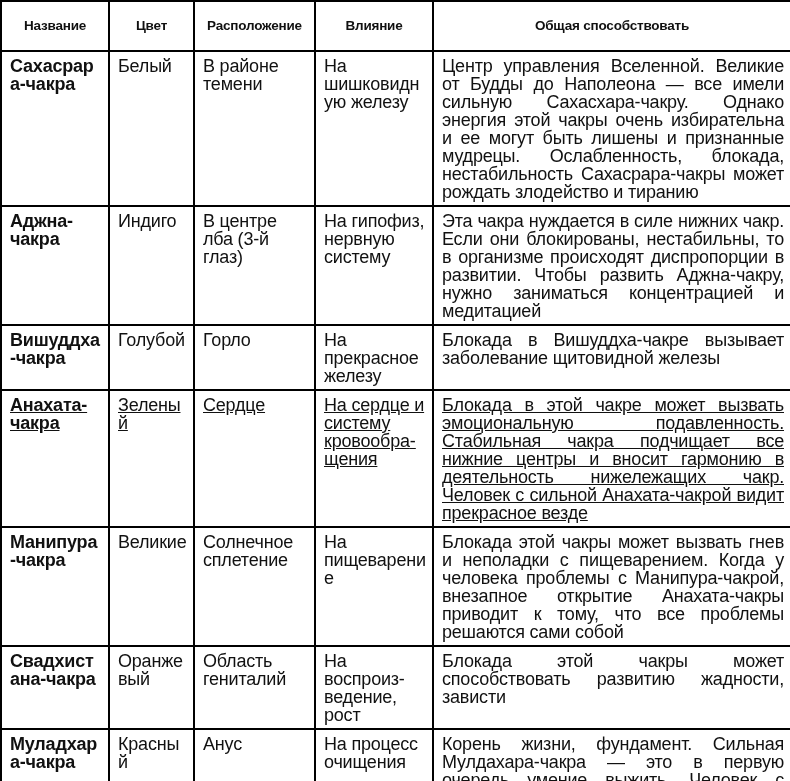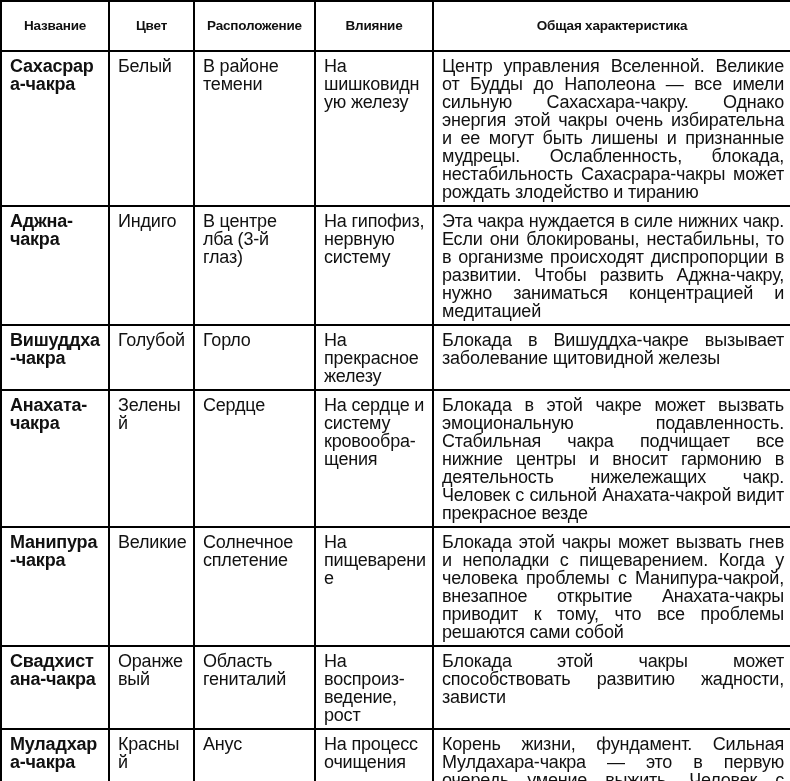--- a/index.html
+++ b/index.html
@@ -43,21 +43,21 @@
   }
   td.c-desc {
     text-align: justify;
     padding-right: 8px;
   }
   
   tr.r-head  { height: 50px; }
   tr.r-0 { height: 135px; }
   tr.r-1 { height: 96px; }
   tr.r-2 { height: 54px; }
-  tr.r-3 { height: 106px; }
+  tr.r-3 { height: 106px; text-decoration: underline; }
   tr.r-4 { height: 96px; }
   tr.r-5 { height: 61px; }
   tr.r-6 { height: 229px; }
 </style>
 </head>
 <body>
 
 <table class="chakra">
   <colgroup>
     <col style="width:108px">
@@ -65,21 +65,21 @@
     <col style="width:121px">
     <col style="width:118px">
     <col style="width:358px">
   </colgroup>
   <thead>
     <tr class="r-head">
       <th>Название</th>
       <th>Цвет</th>
       <th>Расположение</th>
       <th>Влияние</th>
-      <th>Общая характеристика</th>
+      <th>Общая способствовать</th>
     </tr>
   </thead>
   <tbody>
     <tr class="r-0">
       <td class="c-name">Сахасрара-чакра</td>
       <td>Белый</td>
       <td>В районе темени</td>
       <td>На шишковидную железу</td>
       <td class="c-desc">Центр управления Вселенной. Великие от Будды до Наполеона — все имели сильную Сахасхара-чакру. Однако энергия этой чакры очень избирательна и ее могут быть лишены и признанные мудрецы. Ослабленность, блокада, нестабильность Сахасрара-чакры может рождать злодейство и тиранию</td>
     </tr>

